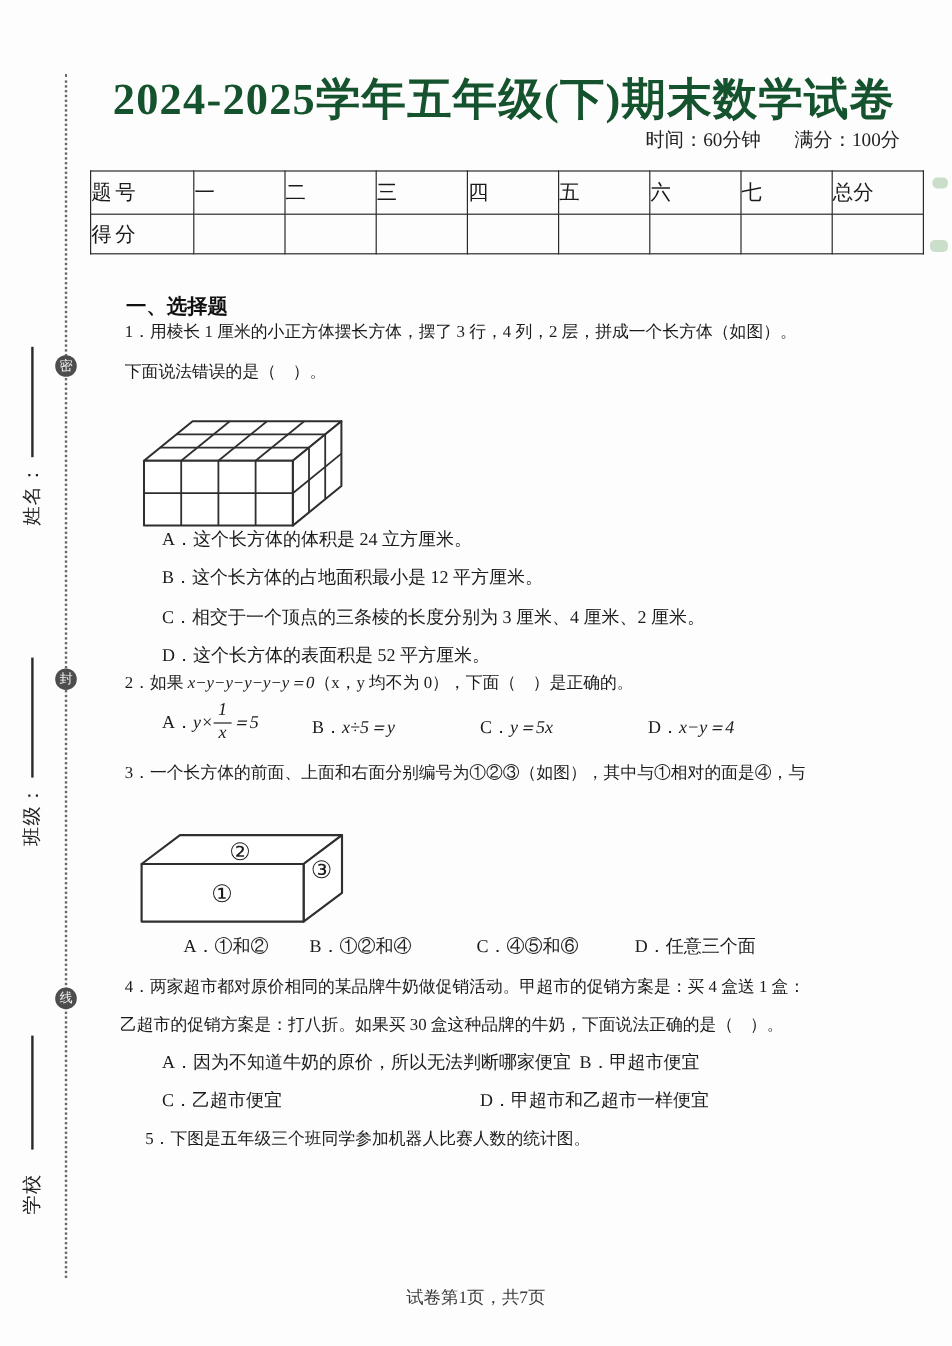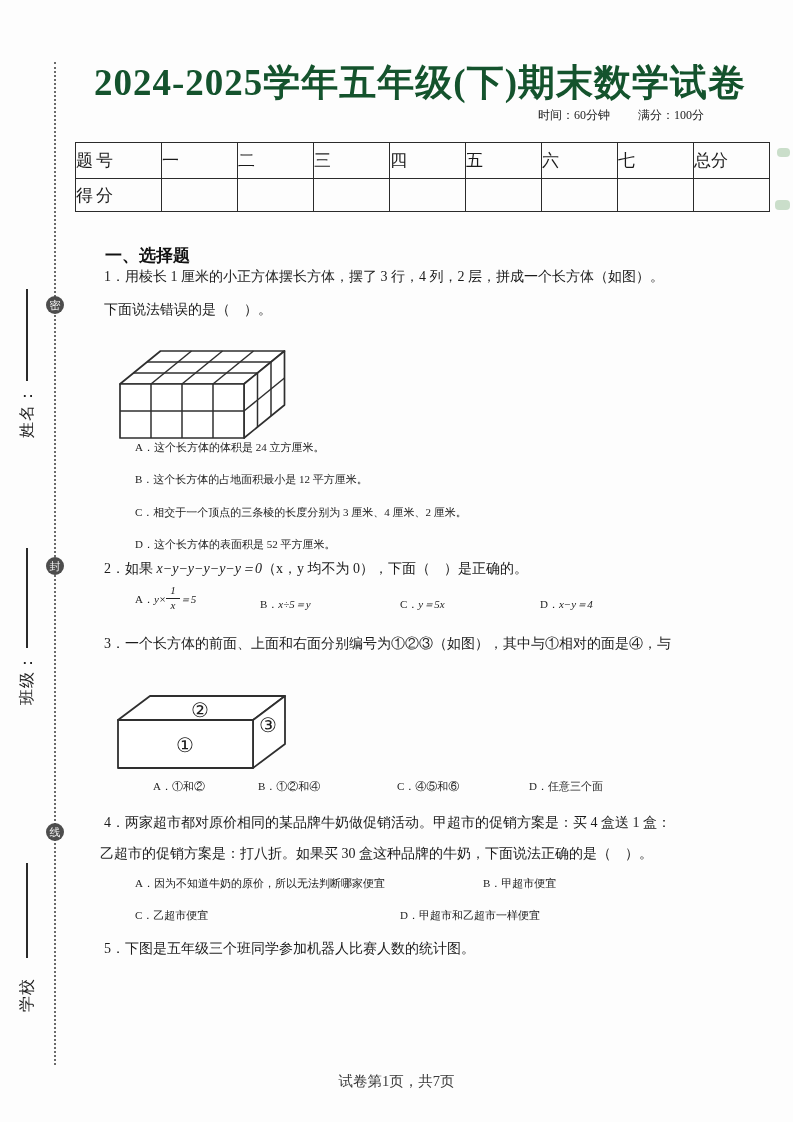--- a/index.html
+++ b/index.html
@@ -8,36 +8,36 @@
     font-family:"Liberation Serif","DejaVu Serif",serif;
     color:#1d1d1d;background:#ffffff;
   }
   #page{position:relative;width:793px;height:1122px;background:#fdfdfd;overflow:hidden;}
 
   .abs{position:absolute;white-space:nowrap;}
 
   
   .title{left:60px;top:58px;width:720px;text-align:center;
          font-size:37px;font-weight:700;letter-spacing:1px;color:#14532d;}
-  .meta{left:538px;top:107px;font-size:12px;color:#222;}
+  .meta{left:538px;top:107px;font-size:16px;color:#222;}
   .meta .gap{display:inline-block;width:28px;}
 
   
   table.score{position:absolute;left:75px;top:142px;width:695px;
               border-collapse:collapse;table-layout:fixed;}
   table.score td{border:1.7px solid #2b2b2b;text-align:left;
                  font-size:17px;color:#1a1a1a;padding:0;}
   table.score tr.r1 td{height:35px;}
   table.score tr.r2 td{height:32px;}
   table.score td.lab{letter-spacing:3px;}
 
   
   .sec{font-size:17px;font-weight:700;color:#111;}
   .line{font-size:14px;color:#1b1b1b;}
-  .opt{font-size:11px;color:#1b1b1b;}
+  .opt{font-size:15px;color:#1b1b1b;}
   .math{font-family:"Liberation Serif","DejaVu Serif",serif;font-style:italic;}
 
   
   .frac{display:inline-block;vertical-align:-0.55em;text-align:center;line-height:1.05;}
   .frac .num{display:block;border-bottom:1.3px solid #222;padding:0 4px 1px;}
   .frac .den{display:block;padding:1px 4px 0;}
 
   
   .fig{position:absolute;}
   .fig svg{display:block;}
@@ -201,17 +201,17 @@
   <div class="abs opt" style="left:397px;top:779px">C．④⑤和⑥</div>
   <div class="abs opt" style="left:529px;top:779px">D．任意三个面</div>
 
   <div class="abs line" style="left:104px;top:814px">4．两家超市都对原价相同的某品牌牛奶做促销活动。甲超市的促销方案是：买 4 盒送 1 盒：</div>
   <div class="abs line" style="left:100px;top:845px">乙超市的促销方案是：打八折。如果买 30 盒这种品牌的牛奶，下面说法正确的是（　）。</div>
   <div class="abs opt" style="left:135px;top:876px">A．因为不知道牛奶的原价，所以无法判断哪家便宜</div>
   <div class="abs opt" style="left:483px;top:876px">B．甲超市便宜</div>
   <div class="abs opt" style="left:135px;top:908px">C．乙超市便宜</div>
   <div class="abs opt" style="left:400px;top:908px">D．甲超市和乙超市一样便宜</div>
 
-  <div class="abs line" style="left:104px;top:940px">5．下图是五年级三个班同学参加机器人比赛人数的统计图。</div>
+  <div class="abs line" style="left:121px;top:940px">5．下图是五年级三个班同学参加机器人比赛人数的统计图。</div>
 
   <div class="abs footer">试卷第1页，共7页</div>
 
 </div>
 
 </body></html>

